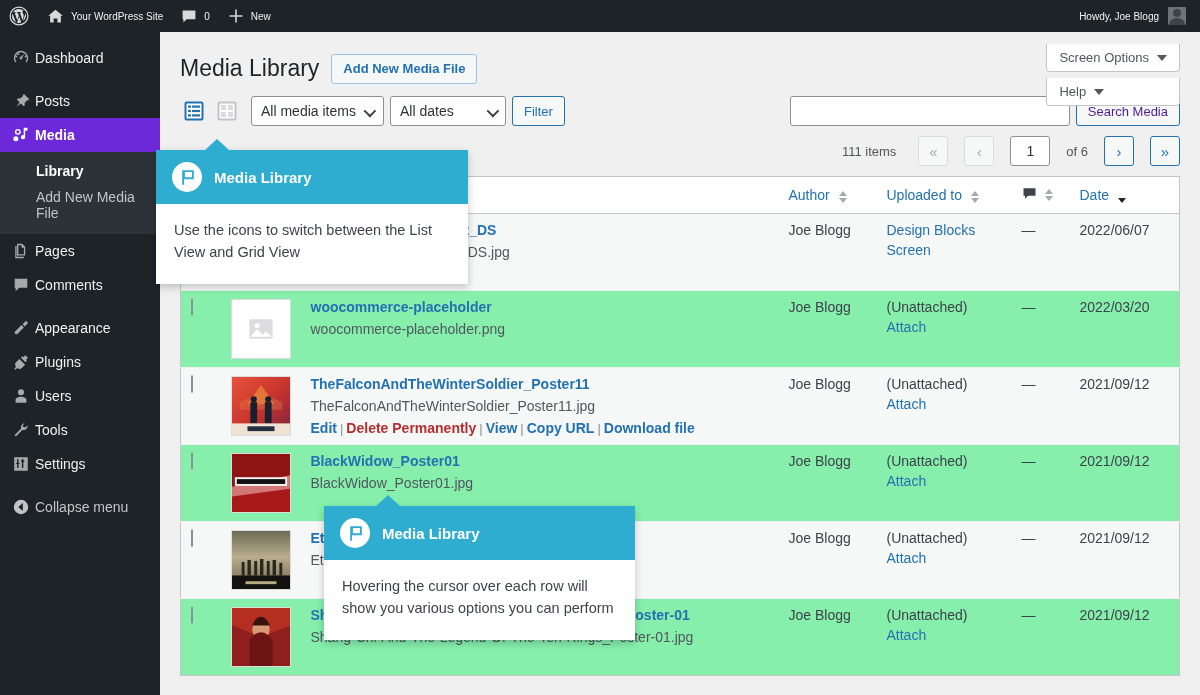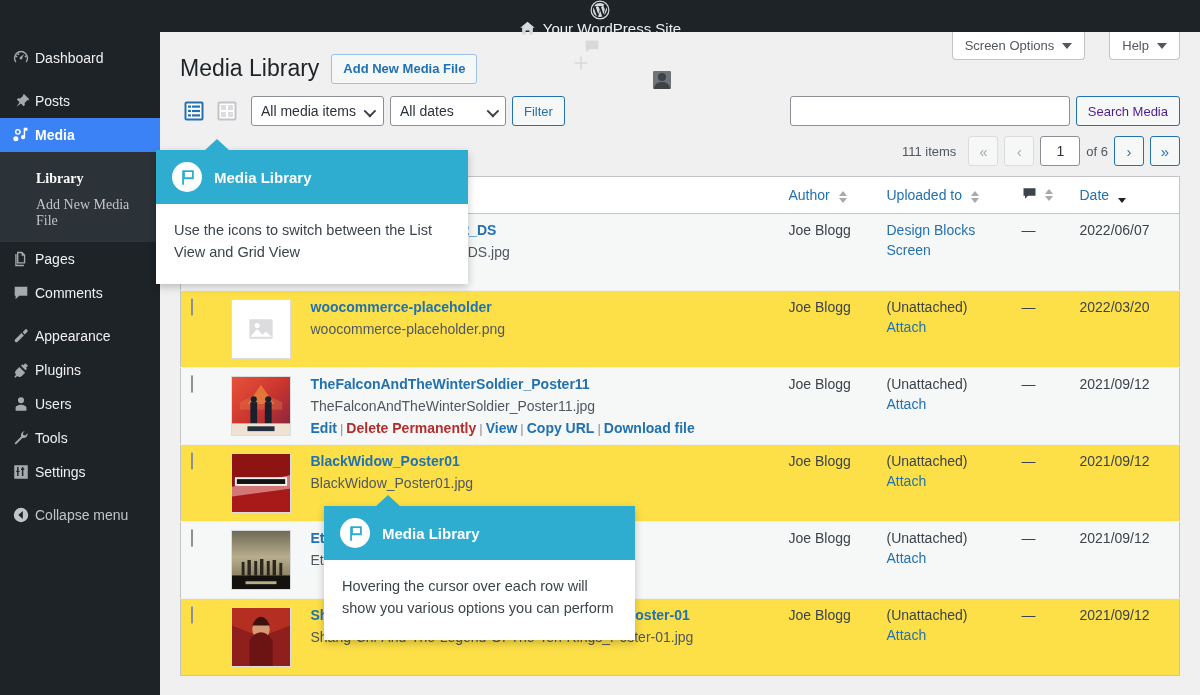--- a/index.html
+++ b/index.html
@@ -8,21 +8,21 @@
     font-family: "Liberation Sans", sans-serif;
     background: #f0f0f1;
     overflow: hidden;
   }
 
   
   #adminbar {
     position: absolute; top: 0; left: 0; width: 1200px; height: 32px;
     background: #1d2327; color: #f0f0f1;
     display: flex; align-items: center;
-    font-size: 15px; z-index: 60; flex-direction: column;
+    font-size: 10px; z-index: 60;
   }
   .ab-item {
     display: flex; align-items: center; gap: 7px;
     height: 32px; padding: 0 9px; color: #f0f0f1; white-space: nowrap;
   }
   .ab-item .glyph { color: #a7aaad; display: inline-flex; align-items: center; }
   .ab-spacer { flex: 1; }
   #ab-howdy { padding-right: 14px; gap: 9px; }
   .ab-avatar {
     width: 18px; height: 18px; border-radius: 1px;
@@ -47,48 +47,48 @@
     position: relative;
     display: flex; align-items: center; gap: 4px;
     height: 34px; padding: 0 12px 0 11px; color: #f0f0f1;
     line-height: 34px;
   }
   .menu-item .mi-icon {
     width: 20px; height: 20px; flex: none;
     display: inline-flex; align-items: center; justify-content: center;
     color: #a7aaad;
   }
-  .menu-item.current { background: #3b82f6; color: #fff; font-weight: 600; }
+  .menu-item.current { background: #6d28d9; color: #fff; font-weight: 600; }
   .menu-item.current .mi-icon { color: #fff; }
   .menu-item.current::after {
     content: ""; position: absolute; right: -8px; top: 50%;
     margin-top: -8px; width: 0; height: 0;
     border-top: 8px solid transparent; border-bottom: 8px solid transparent;
     border-left: 8px solid #f0f0f1;
   }
   .menu-sep { height: 9px; }
-  .submenu { background: #2c3338; padding: 14px 0 8px; font-family: Liberation Serif, serif; }
+  .submenu { background: #2c3338; padding: 6px 0 8px; }
   .submenu a {
     display: block; padding: 5px 12px 5px 36px;
     font-size: 14px; color: #c3c4c7;
   }
   .submenu a.cur { color: #fff; font-weight: 600; }
   #collapse { color: #c3c4c7; font-size: 14px; }
   #collapse .mi-icon { color: #c3c4c7; }
 
   
   #content {
     position: absolute; top: 32px; left: 160px;
     width: 1040px; height: 663px; background: #f0f0f1;
   }
 
   
   .screen-meta {
-    position: absolute; top: 0; right: 20px;
-    display: flex; gap: 24px; z-index: 20;
+    position: absolute; top: 12px; right: 20px;
+    display: flex; gap: 6px; z-index: 20; flex-direction: column;
   }
   .meta-btn {
     height: 28px; padding: 0 12px;
     background: #fff; border: 1px solid #c3c4c7; border-top: none;
     border-radius: 0 0 4px 4px;
     font-size: 13px; color: #50575e;
     display: flex; align-items: center; gap: 8px;
   }
   .caret-dn {
     width: 0; height: 0; border-left: 5px solid transparent;
@@ -147,21 +147,21 @@
   }
   .search-submit {
     height: 30px; padding: 0 11px;
     border: 1px solid #2271b1; border-radius: 3px; background: #f6f7f7;
     color: #4c1d95; font-size: 13px; display: flex; align-items: center;
   }
 
   
   .tablenav-pages {
     display: flex; align-items: center; justify-content: flex-end;
-    gap: 6px; padding: 10px 20px 10px 0; font-size: 13px; color: #3c434a;
+    gap: 16px; padding: 10px 20px 10px 0; font-size: 13px; color: #3c434a;
   }
   .displaying-num { margin-right: 6px; color: #50575e; }
   .pg-btn {
     width: 30px; height: 30px;
     display: flex; align-items: center; justify-content: center;
     border: 1px solid #2271b1; border-radius: 3px;
     background: #f6f7f7; color: #2271b1; font-size: 15px;
   }
   .pg-btn.disabled { border-color: #dcdcde; color: #a7aaad; background: #f6f7f7; }
   .pg-input {
@@ -169,21 +169,21 @@
     border: 1px solid #8c8f94; border-radius: 3px; background: #fff;
     display: flex; align-items: center; justify-content: center;
     font-size: 14px; color: #2c3338;
   }
   .pg-of { color: #50575e; }
 
   
   .table-wrap { padding: 0 20px 0 20px; }
   table.wp-list {
     width: 100%; border-collapse: collapse;
-    background: #fde047; border: 1px solid #c3c4c7;
+    background: #86efac; border: 1px solid #c3c4c7;
     border-radius: 3px; table-layout: fixed;
   }
   table.wp-list thead th {
     text-align: left; font-size: 14px; font-weight: 400;
     color: #2271b1; padding: 9px 10px; vertical-align: middle;
     border-bottom: 1px solid #c3c4c7; background: #fff;
   }
   .col-cb    { width: 40px; }
   .col-icon  { width: 80px; }
   .col-title { width: auto; }

